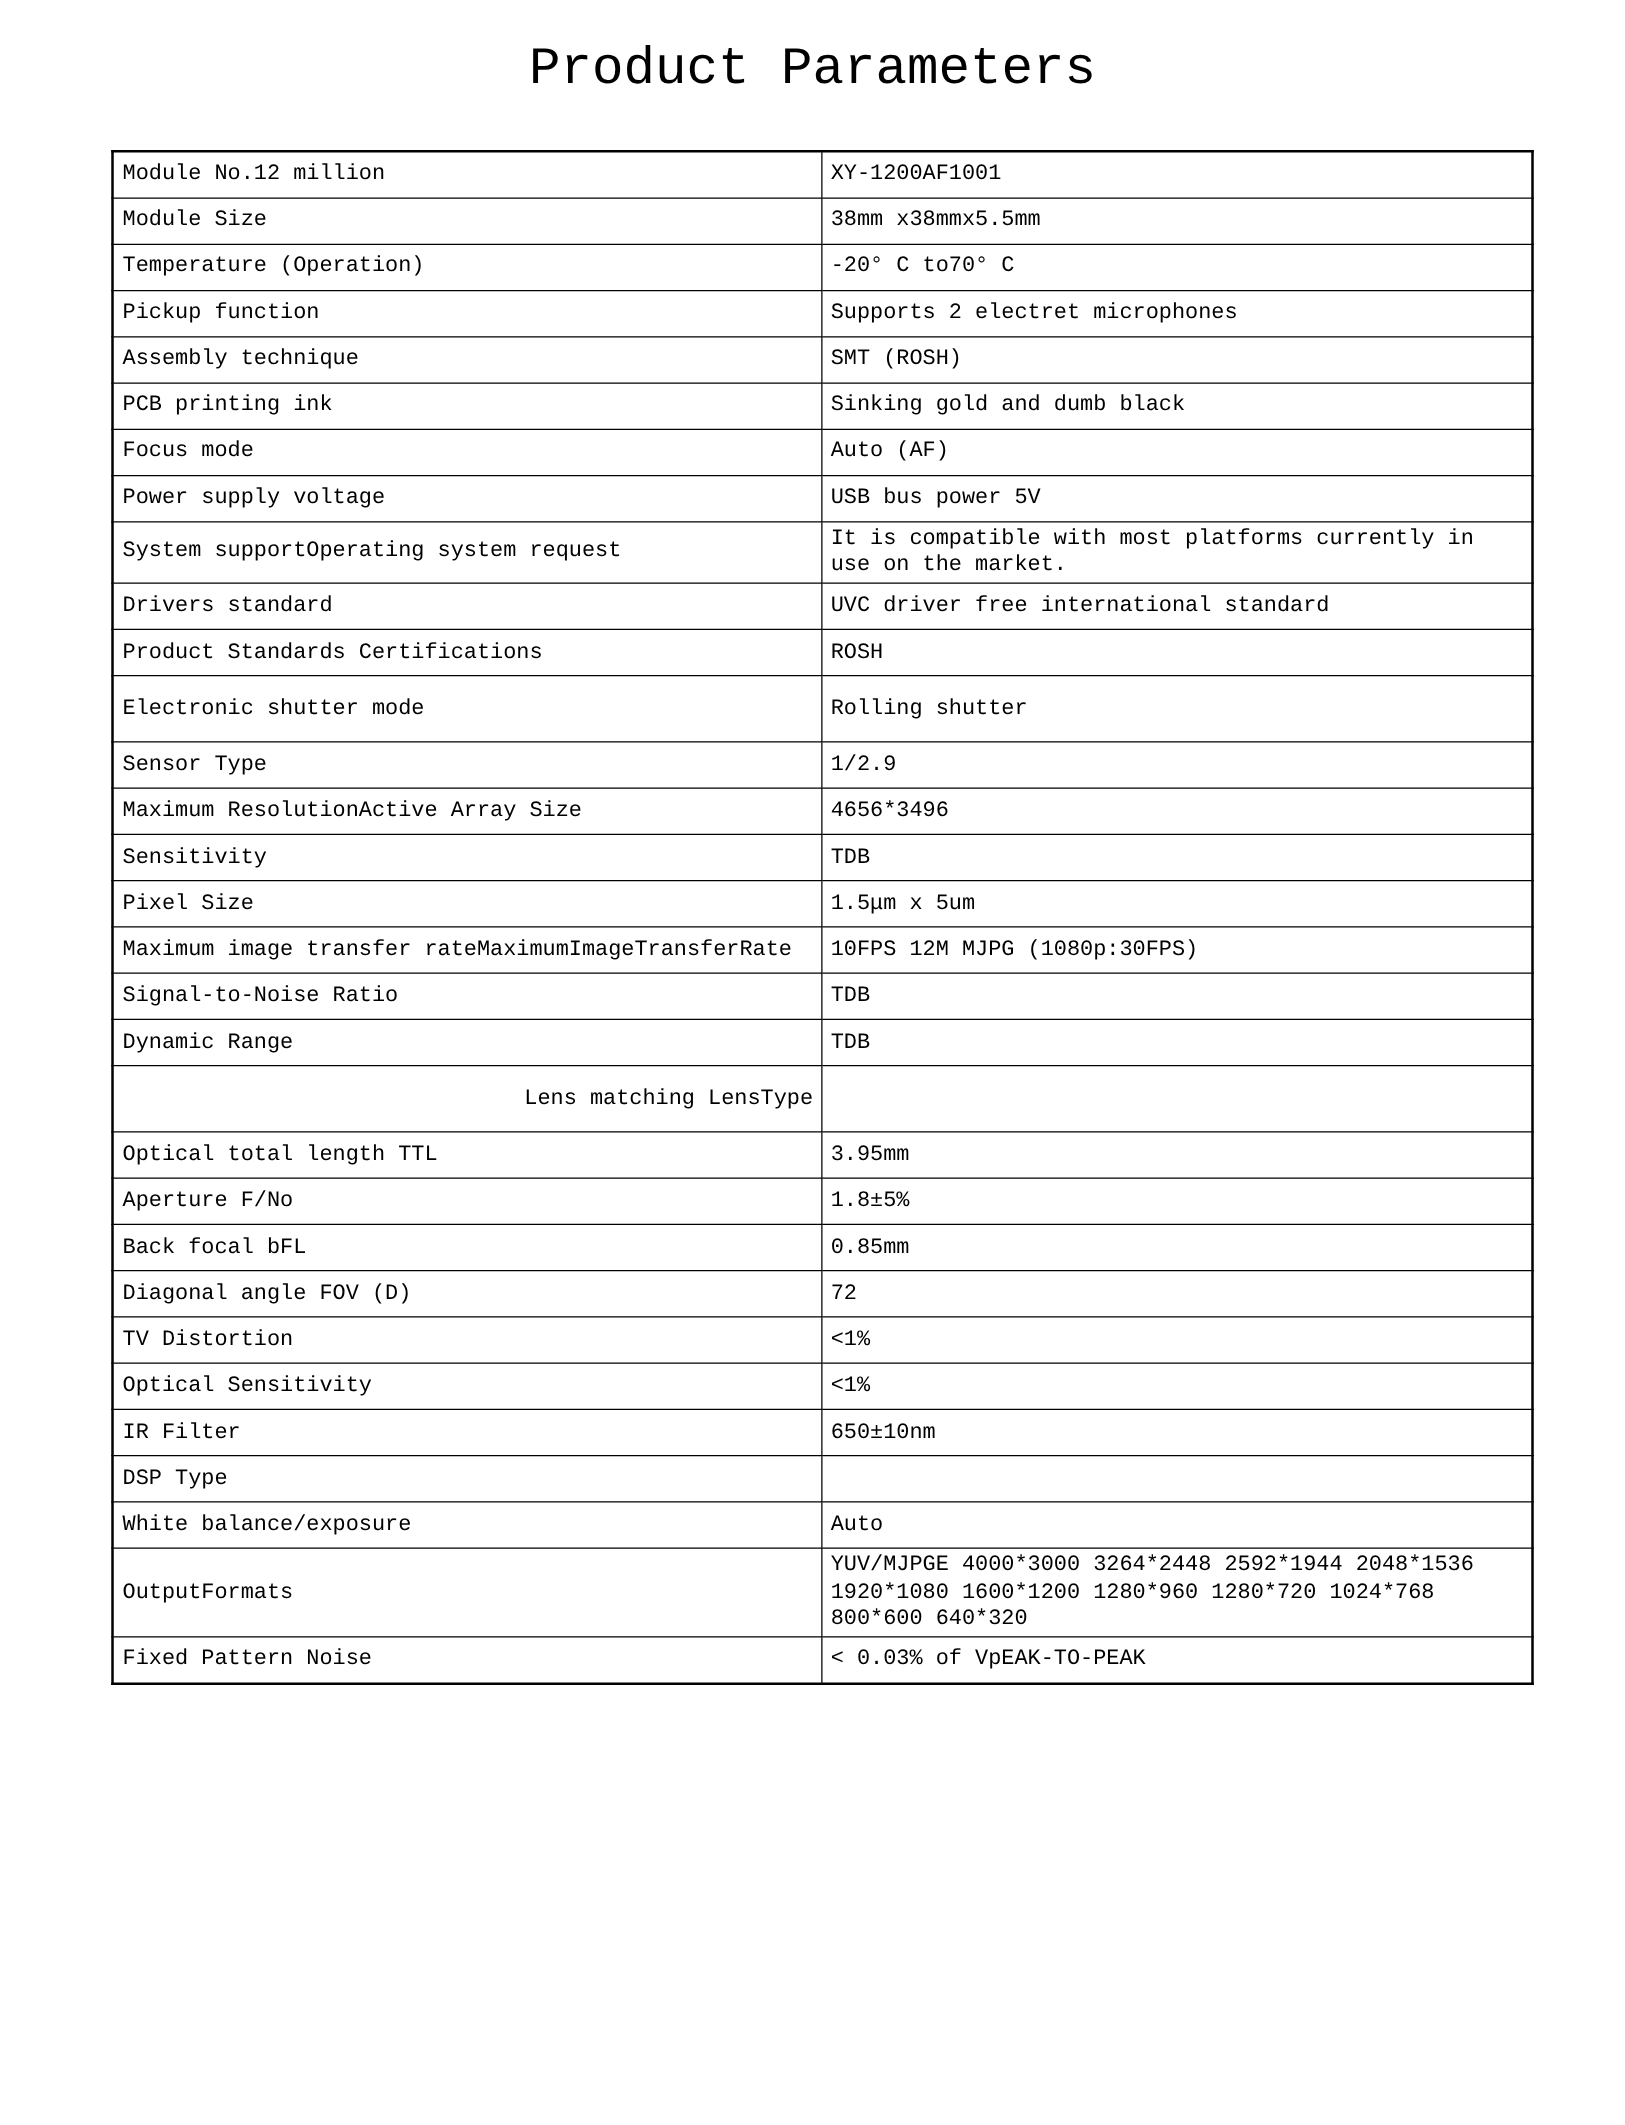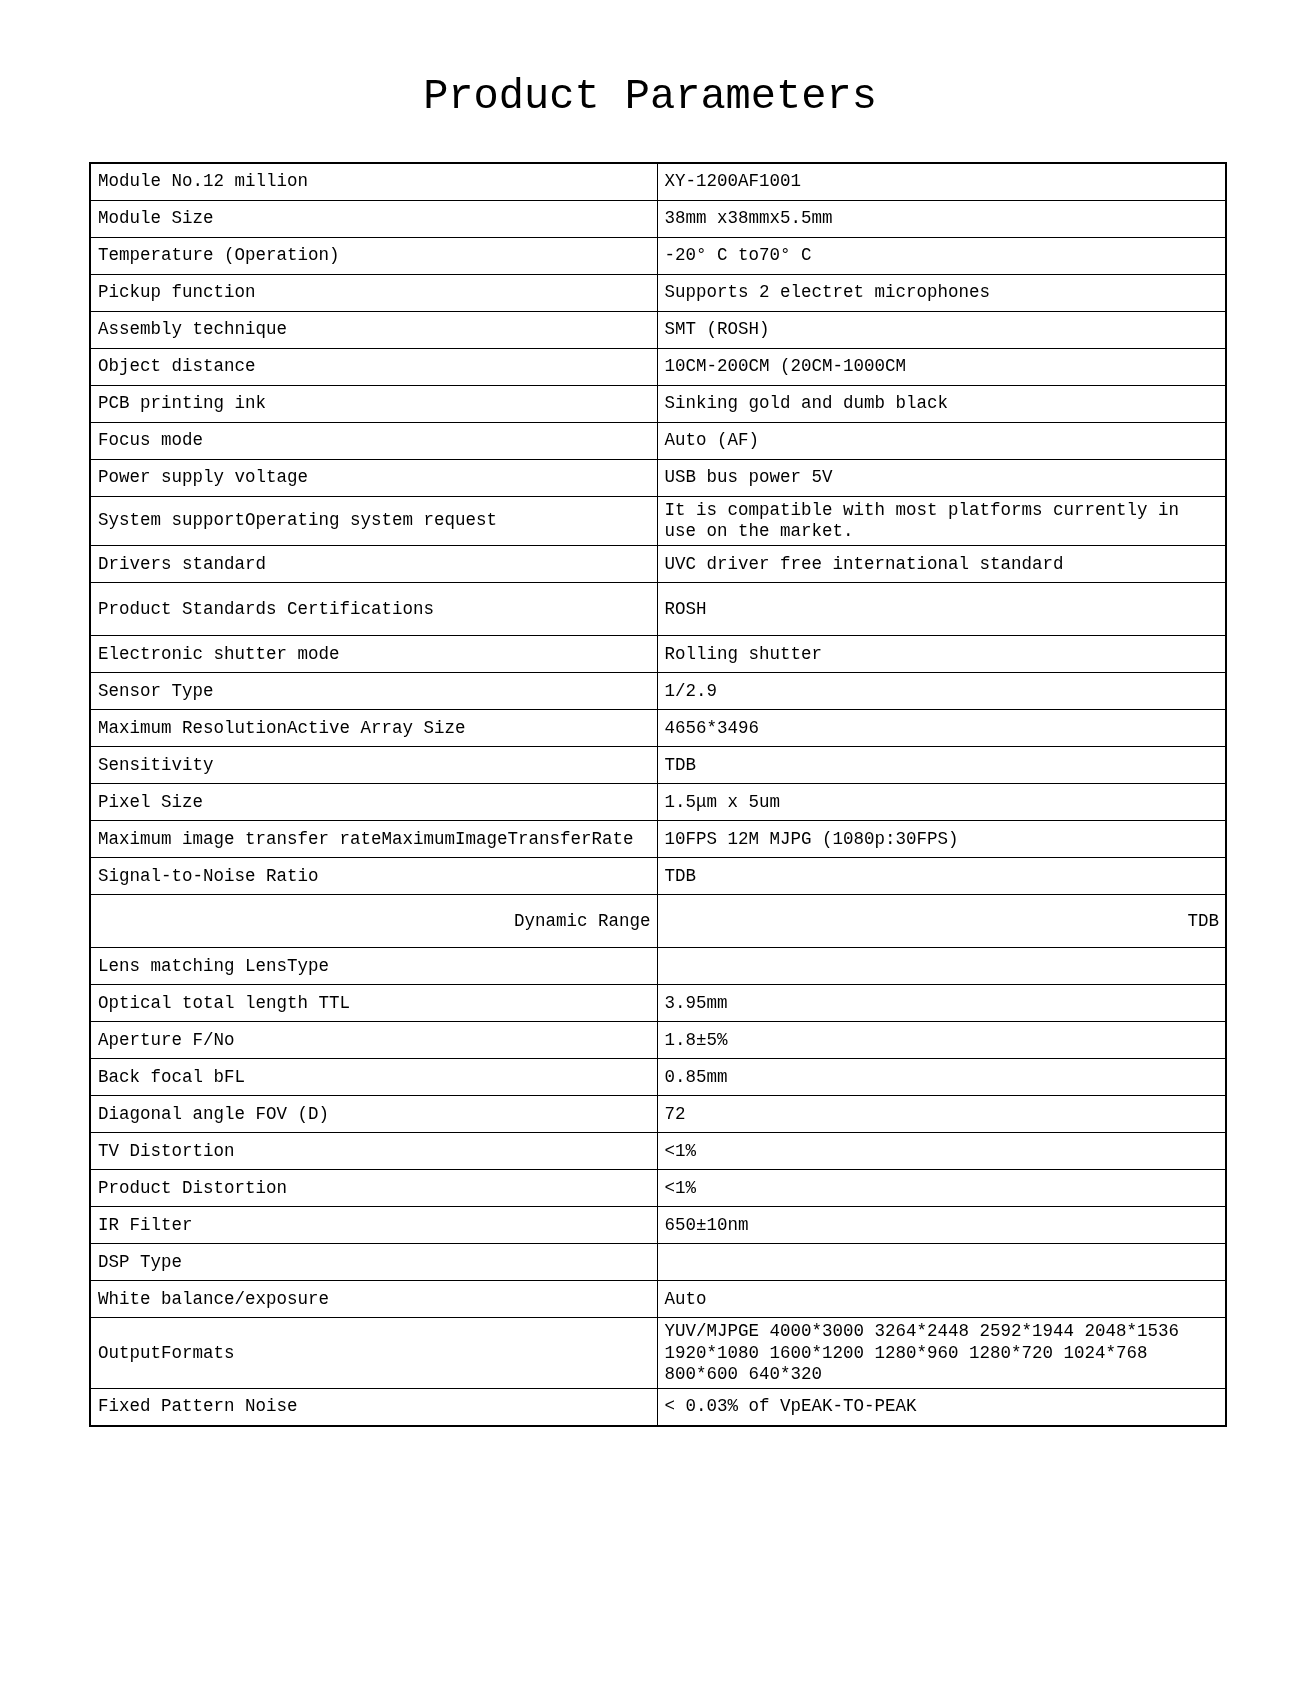--- a/index.html
+++ b/index.html
@@ -11,21 +11,21 @@
   }
   .page {
     position: relative;
     width: 1300px;
     height: 1700px;
     background: #ffffff;
     overflow: hidden;
   }
   .doc-title {
     margin: 0;
-    padding-top: 74px;
+    padding-top: 32px;
     text-align: center;
     font-size: 42px;
     font-weight: normal;
     letter-spacing: 0;
     line-height: 1.1;
     white-space: nowrap;
   }
   table.params-table {
     margin: 42px 0 0 89px;
     width: 1136px;
@@ -83,24 +83,20 @@
     <tr>
       <td>Pickup function</td>
       <td>Supports 2 electret microphones</td>
     </tr>
 
     <tr>
       <td>Assembly technique</td>
       <td>SMT (ROSH)</td>
     </tr>
 
-    <tr>
-      <td>Object distance</td>
-      <td>10CM-200CM (20CM-1000CM</td>
-    </tr>
 
     <tr>
       <td>PCB printing ink</td>
       <td>Sinking gold and dumb black</td>
     </tr>
 
     <tr>
       <td>Focus mode</td>
       <td>Auto (AF)</td>
     </tr>
@@ -191,21 +187,21 @@
       <td>Diagonal angle FOV (D)</td>
       <td>72</td>
     </tr>
 
     <tr>
       <td>TV Distortion</td>
       <td>&lt;1%</td>
     </tr>
 
     <tr>
-      <td>Product Distortion</td>
+      <td>Optical Sensitivity</td>
       <td>&lt;1%</td>
     </tr>
 
     <tr>
       <td>IR Filter</td>
       <td>650±10nm</td>
     </tr>
 
     <tr>
       <td>DSP Type</td>

